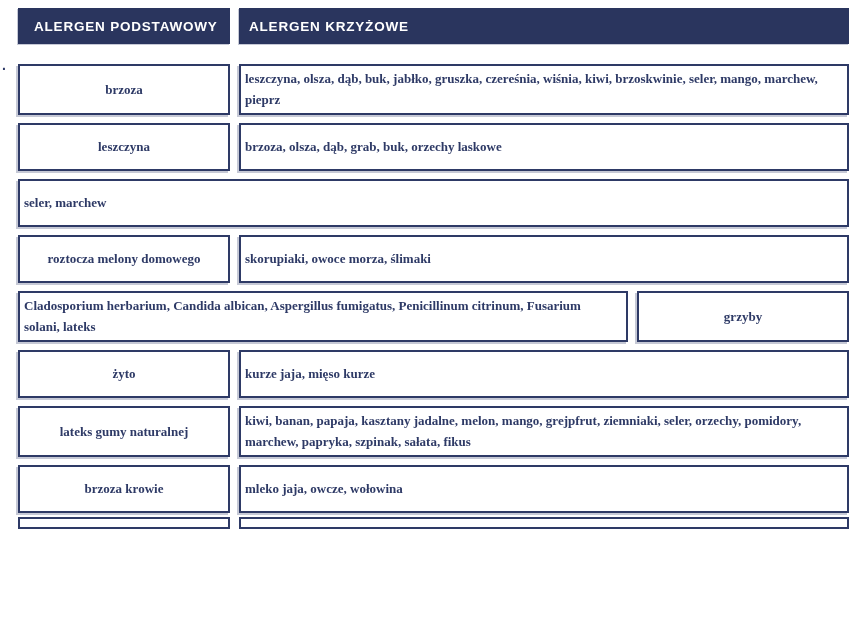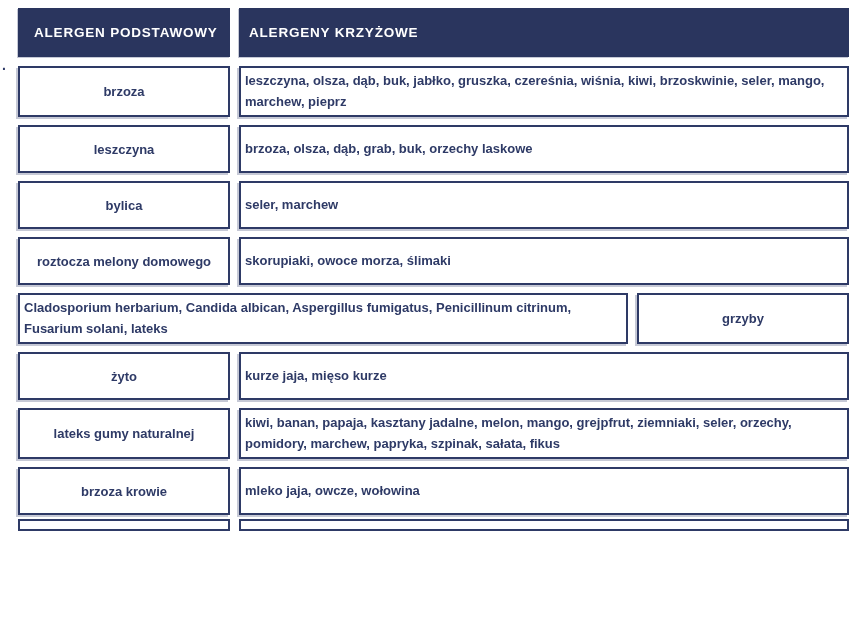--- a/index.html
+++ b/index.html
@@ -34,41 +34,42 @@
     left: 18px; top: 8px;
     width: 831px;
   }
   .header-row {
     display: flex;
     gap: 9px;
   }
   .hcell {
     background: var(--header-bg);
     color: var(--header-text);
-    height: 49px;
+    height: 36px;
     display: flex;
     align-items: center;
     font-size: 13.5px;
     font-weight: bold;
     letter-spacing: 0.8px;
     box-shadow: -1px 1px 0 var(--shadow);
   }
   .hcell.left {
     width: 212px;
     padding-left: 16px;
   }
   .hcell.right {
     flex: 1;
     padding-left: 10px;
   }
   .rows {
-    margin-top: 9px;
+    margin-top: 20px;
     display: flex;
     flex-direction: column;
     gap: 8px;
+    font-family: Liberation Serif, serif;
   }
   .row {
     display: flex;
     gap: 9px;
   }
   .cell {
     background: #ffffff;
     border: 2px solid var(--cell-border);
     min-height: 48px;
     color: var(--cell-text);
@@ -105,36 +106,35 @@
   .cut-row .cell.right { flex: 1; }
 </style>
 </head>
 <body>
 
 <span class="stray-dot">.</span>
 
 <div class="grid">
   <div class="header-row">
     <div class="hcell left">ALERGEN PODSTAWOWY</div>
-    <div class="hcell right">ALERGENY KRZYŻOWE</div>
+    <div class="hcell right">ALERGEN KRZYŻOWE</div>
   </div>
 
   <div class="rows" id="rows">
   <div class="row">
     <div class="cell left">brzoza</div>
     <div class="cell right">leszczyna, olsza, dąb, buk, jabłko, gruszka, czereśnia, wiśnia, kiwi, brzoskwinie, seler, mango, marchew, pieprz</div>
   </div>
 
   <div class="row">
     <div class="cell left">leszczyna</div>
     <div class="cell right">brzoza, olsza, dąb, grab, buk, orzechy laskowe</div>
   </div>
 
   <div class="row">
-    <div class="cell left">bylica</div>
     <div class="cell right">seler, marchew</div>
   </div>
 
 
 
   <div class="row">
     <div class="cell left">roztocza melony domowego</div>
     <div class="cell right">skorupiaki, owoce morza, ślimaki</div>
   </div>
 

